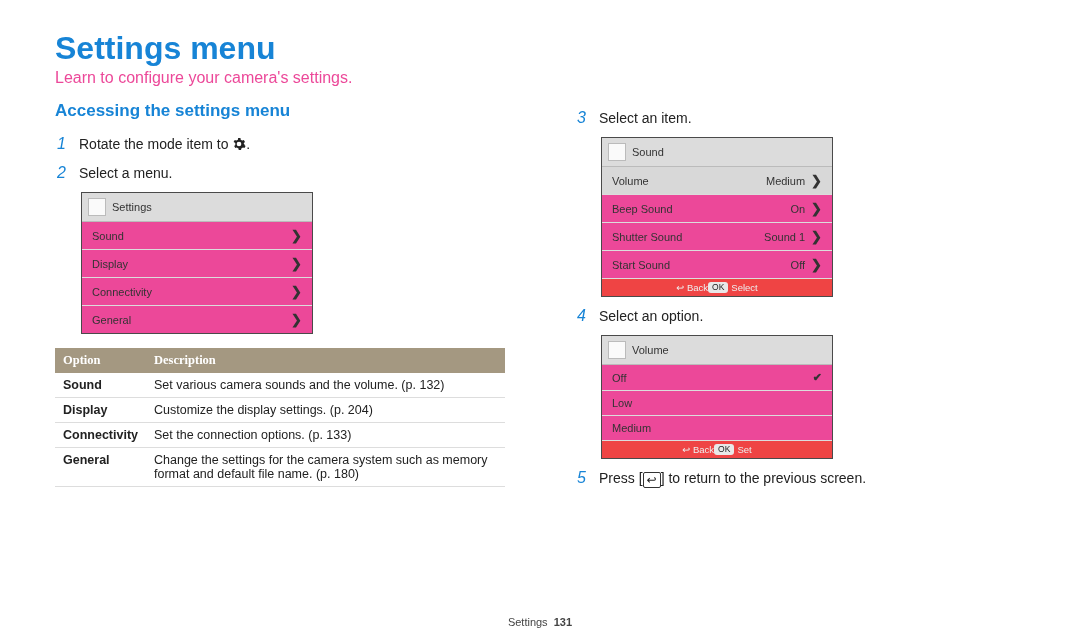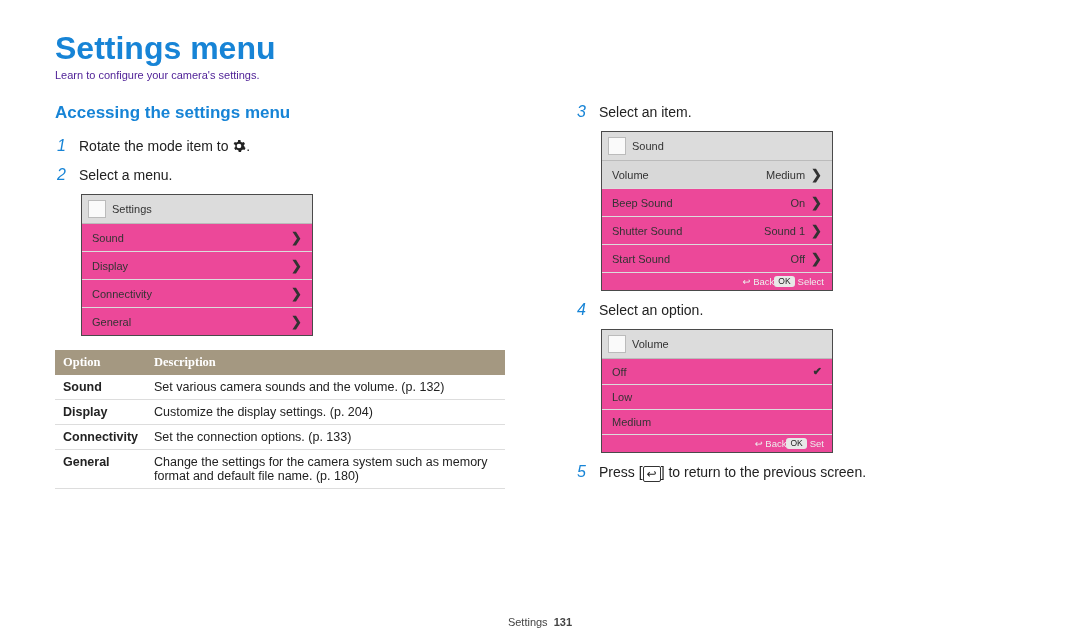--- a/index.html
+++ b/index.html
@@ -12,36 +12,36 @@
     position: relative;
     padding: 30px 55px 0 55px;
   }
   .page-title {
     font-size: 32px;
     font-weight: 700;
     color: #1784d6;
     margin-bottom: 2px;
   }
   .subtitle {
-    font-size: 11px;
-    color: #4c1d95;
+    font-size: 16px;
+    color: #ec4899;
     border-bottom: none;
     margin-bottom: 14px;
   }
   .columns {
     display: flex;
     gap: 70px;
   }
   .col { flex: 1; }
   .section-heading {
     color: #1784d6;
     font-weight: 700;
     font-size: 17px;
     margin-bottom: 14px;
-    margin-top: 8px;
+    margin-top: 0;
   }
   .step {
     display: flex;
     align-items: baseline;
     gap: 10px;
     font-size: 14px;
     margin: 8px 0 10px 2px;
   }
   .step-num {
     font-style: italic;
@@ -107,22 +107,22 @@
     padding: 6px 10px;
     border-bottom: 1px solid #dcdcdc;
     background: #ec4899;
   }
   .screen-row.sel { background: #d8d8d8; }
   .screen-row:last-child { border-bottom: none; }
   .chev { font-weight: 900; font-size: 13px; }
   .rowval { display: flex; align-items: center; gap: 6px; }
   .screen-foot {
     display: flex;
-    justify-content: flex-end;
-    background: #ec4899;
+    justify-content: center;
+    background: #ef4444;
     color: #eee;
     font-size: 9.5px;
     padding: 3px 8px;
   }
   .key-pill {
     display: inline-block;
     background: #e8e8e8;
     color: #222;
     border-radius: 3px;
     padding: 0 4px;

